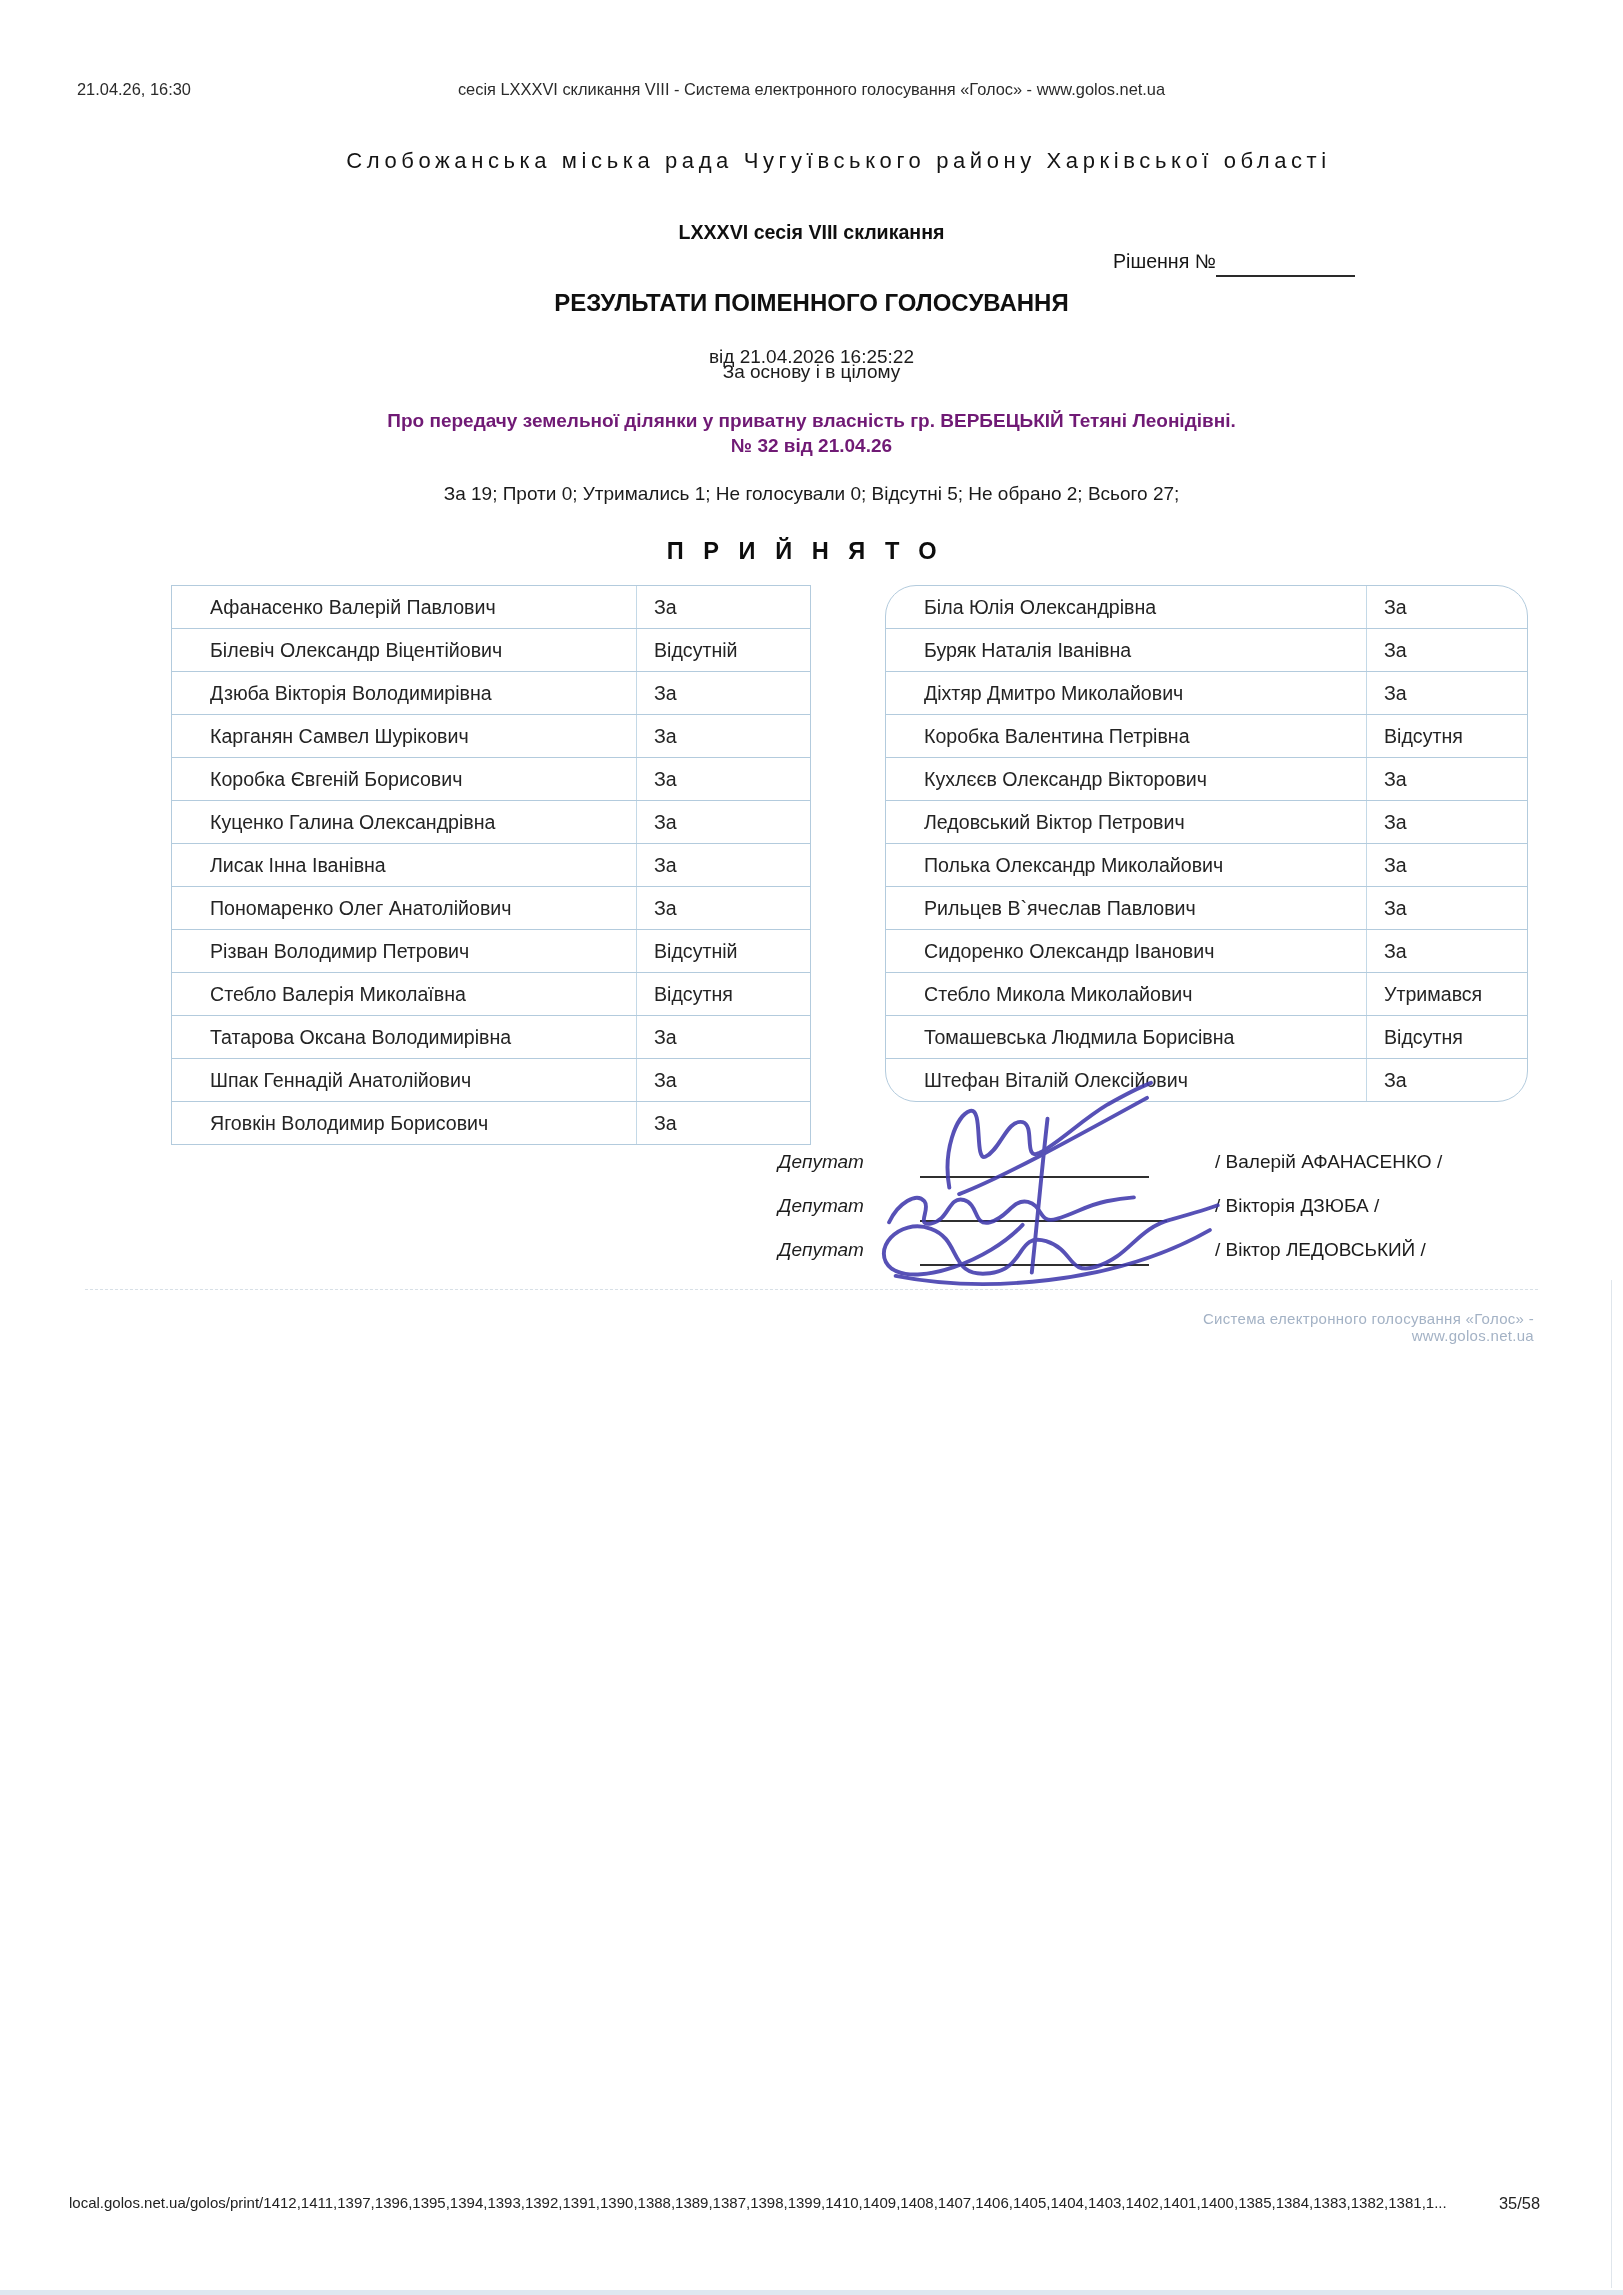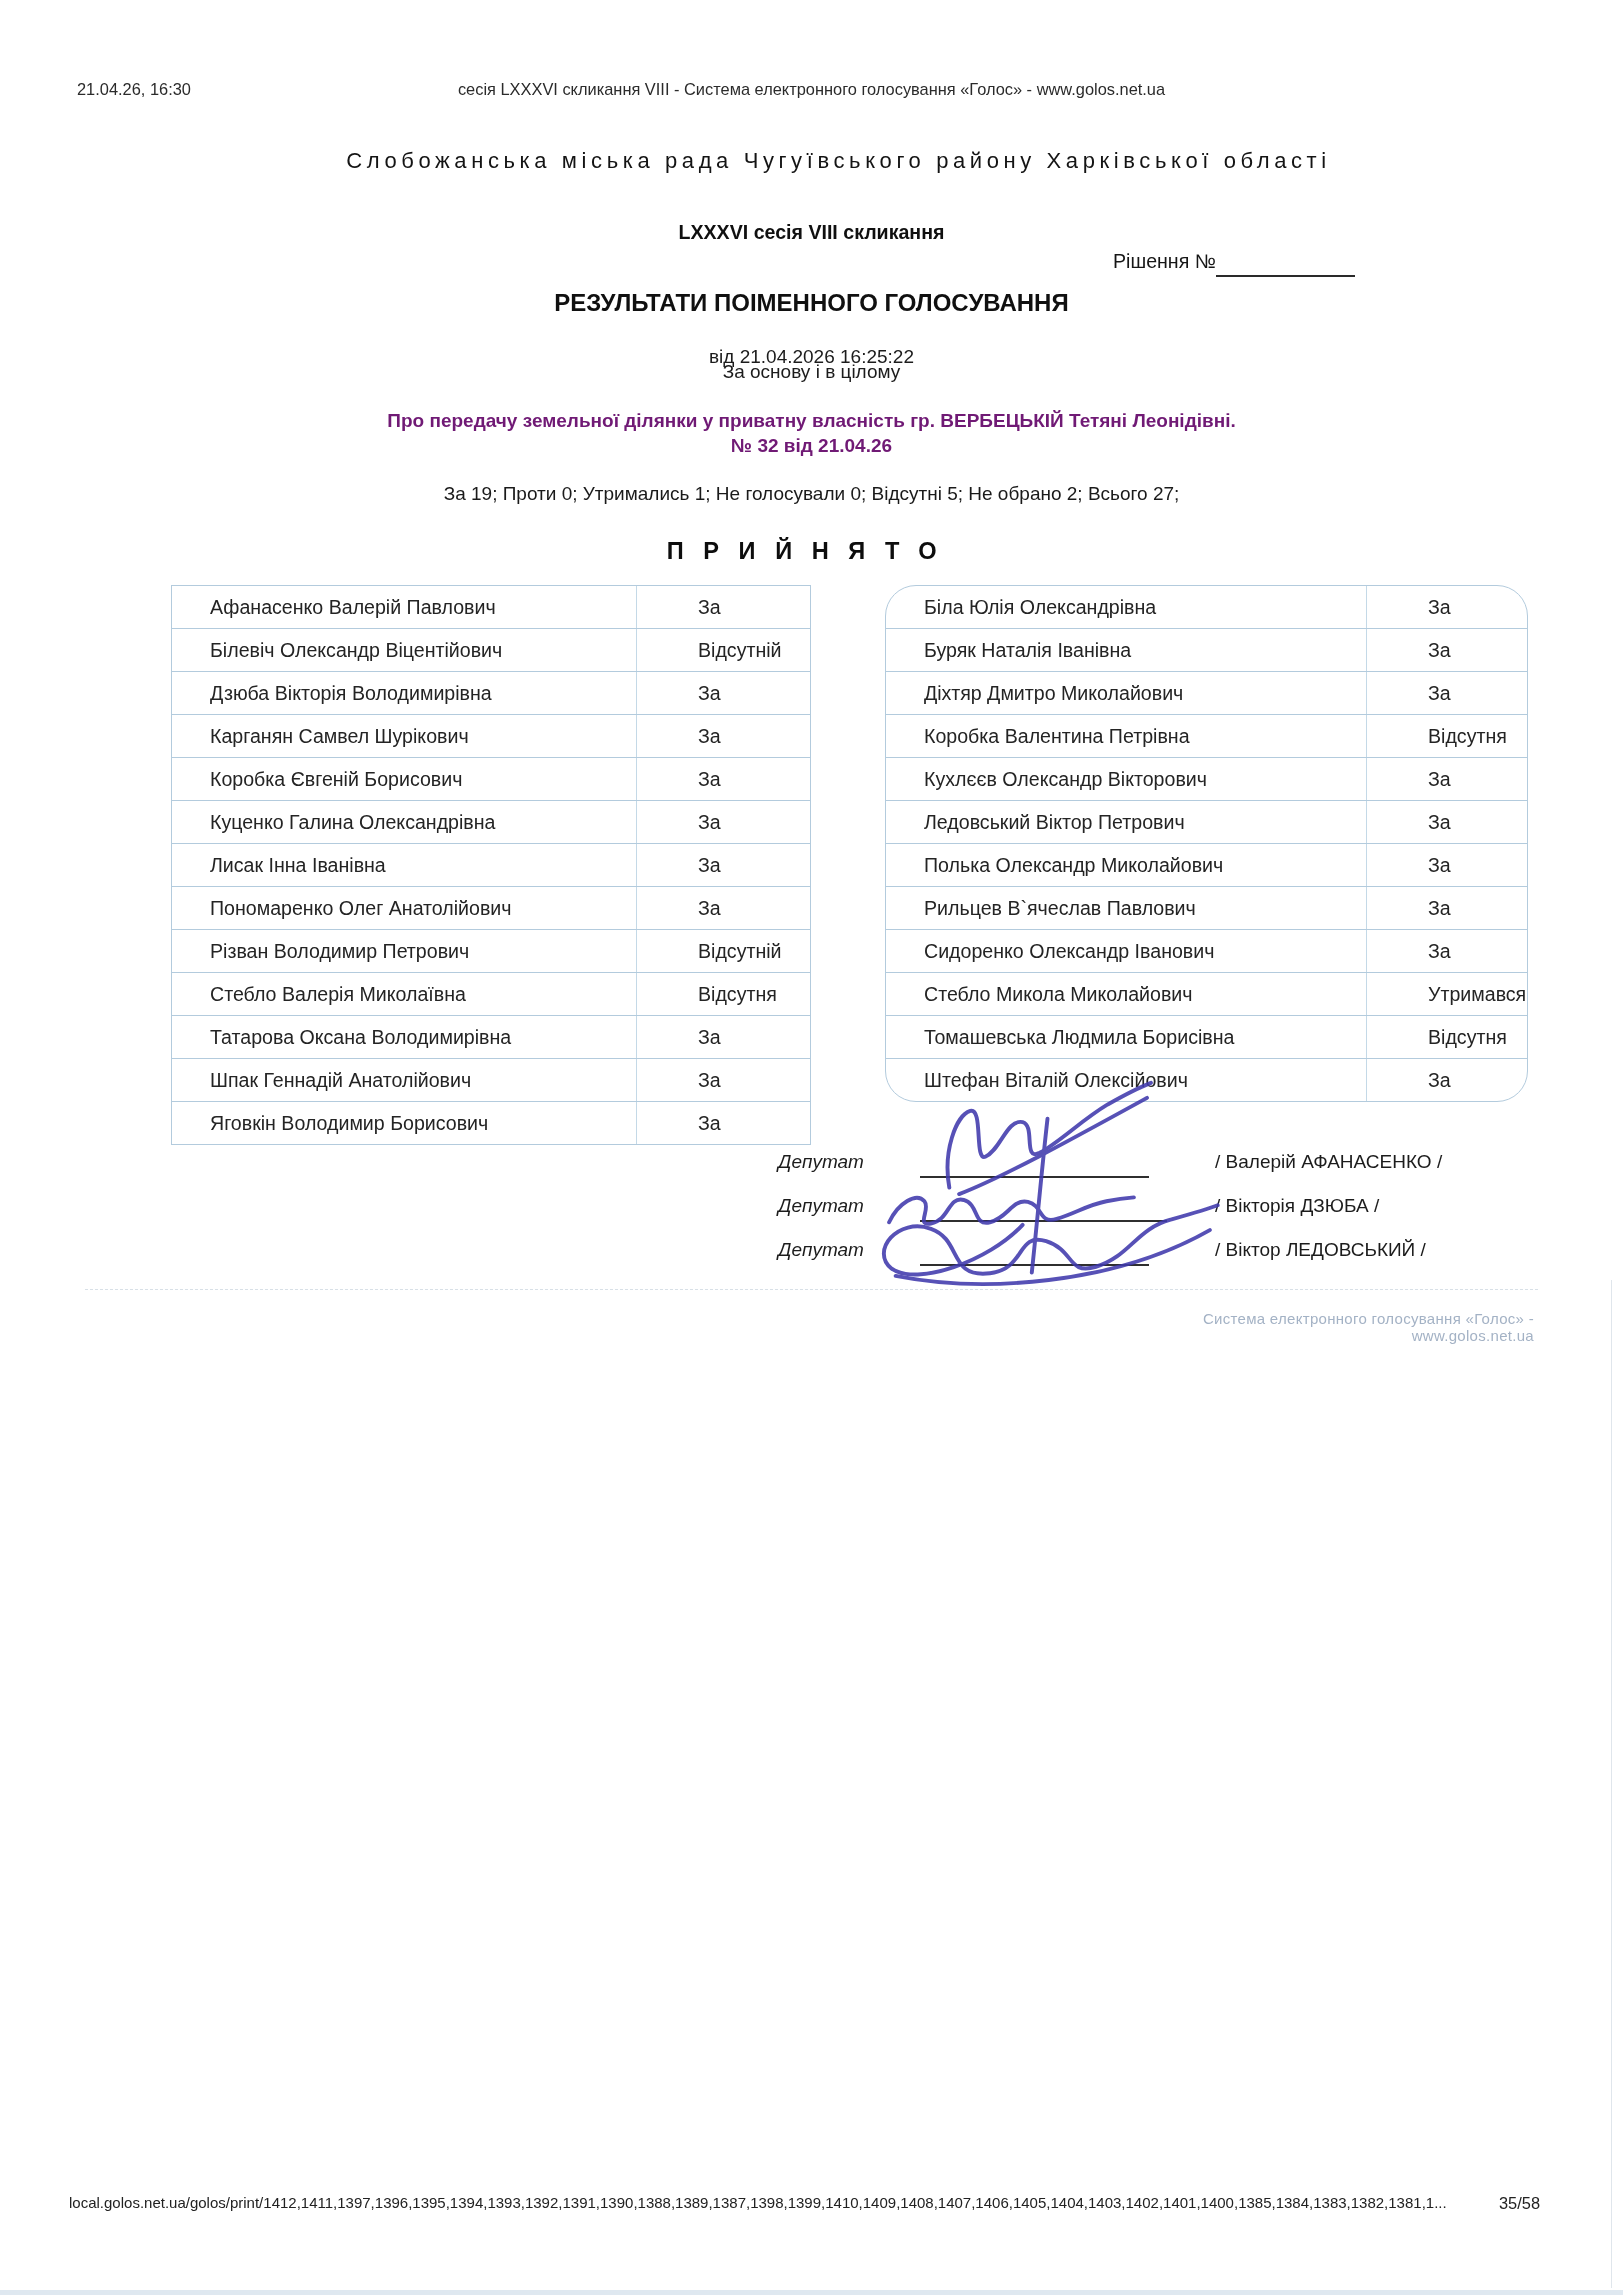--- a/index.html
+++ b/index.html
@@ -13,21 +13,21 @@
   .decision{font-size:19.6px;color:#161616;}
   .dec-line{height:2px;background:#2a2a2a;}
   .res-title{font-size:24px;font-weight:bold;color:#101010;}
   .mid{font-size:19px;color:#1c1c1c;}
   .subject{font-size:19px;font-weight:bold;color:#701a75;}
   .totals{font-size:19px;color:#1a1a1a;}
   .outcome{font-size:23.6px;font-weight:bold;letter-spacing:19.6px;color:#0d0d0d;}
   .vt{position:absolute;top:585px;border:1.3px solid #b3cbdd;background:#ffffff;}
   .vt-left{left:171px;width:638px;}
   .vt-right{left:885px;width:641px;border-radius:31px;}
-  .vrow{display:flex;height:42px;border-top:1.3px solid #b3cbdd;gap:44px;}
+  .vrow{display:flex;height:42px;border-top:1.3px solid #b3cbdd;}
   .vrow:first-child{border-top:none;}
   .cell{font-size:19.6px;color:#242424;line-height:42px;white-space:nowrap;overflow:hidden;}
   .cell.name{padding-left:38px;border-right:1.3px solid #c4d9e7;}
   .vt-left .cell.name{width:426px;}
   .vt-right .cell.name{width:442px;}
   .cell.vote{padding-left:17px;flex:1;}
   .sig-label{font-size:19px;color:#1c1c1c;font-style:italic;}
   .sig-name{font-size:19px;color:#1c1c1c;}
   .sig-line{height:2px;background:#2f2f2f;}
   .sep-dotted{height:1.3px;border-top:1.3px dashed #ccd6df;opacity:.75;}

